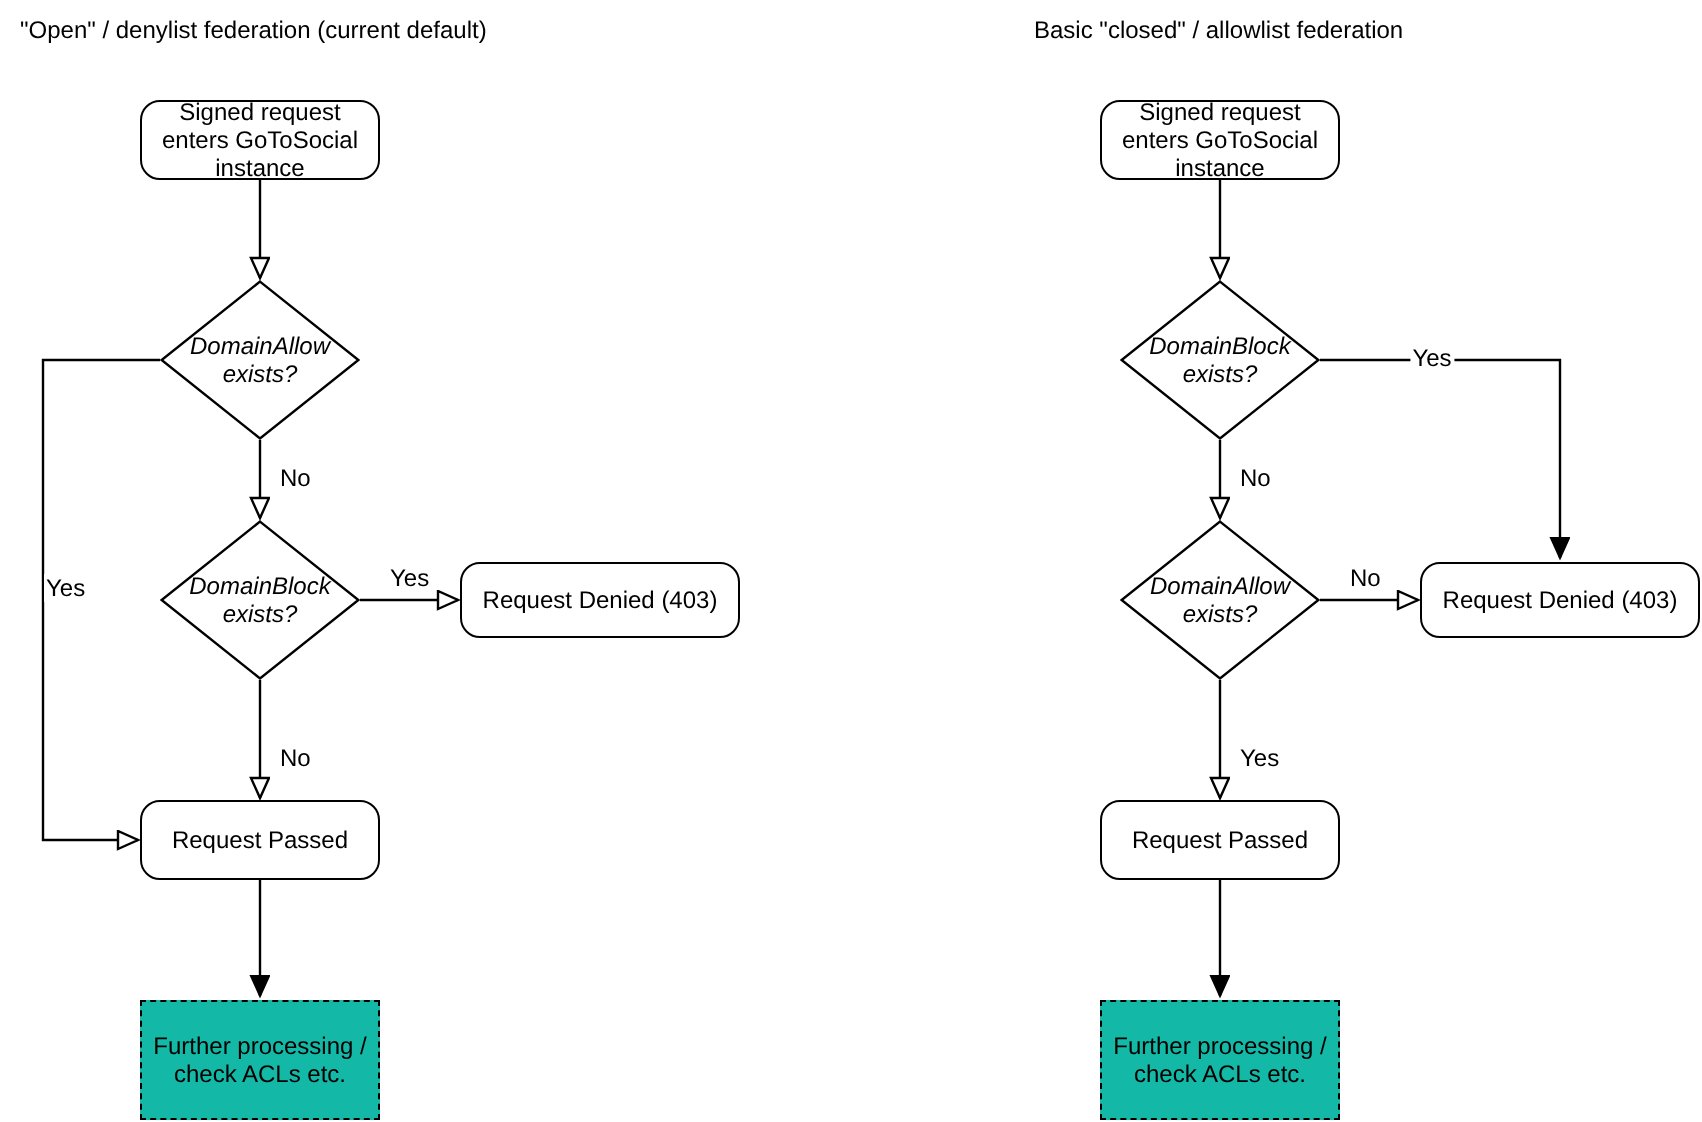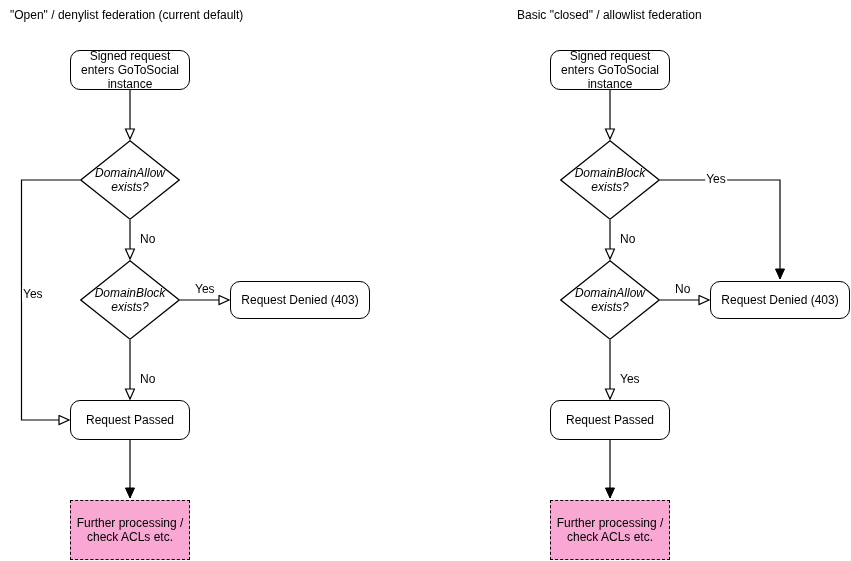--- a/index.html
+++ b/index.html
@@ -20,21 +20,21 @@
     white-space:nowrap;
   }
   .node{position:absolute;box-sizing:border-box;font-size:12px;line-height:14px;text-align:center;}
   .box{
     display:flex;align-items:center;justify-content:center;
     border:1.2px solid #000000;border-radius:10px;background:#ffffff;
     padding:2px;
   }
   .dashed-box{
     display:flex;align-items:center;justify-content:center;
-    border:1.2px dashed #000000;background:#f9a8d4;
+    border:1.2px dashed #000000;background:#14b8a6;
     padding:2px;
   }
   .diamond{background:transparent;font-style:italic;}
   .diamond svg{position:absolute;left:0;top:0;width:100%;height:100%;}
   .diamond .node-label{
     position:absolute;left:5%;top:0;width:90%;height:100%;
     display:flex;align-items:center;justify-content:center;
   }
   .node-label{display:block;}
   .edge-label{

